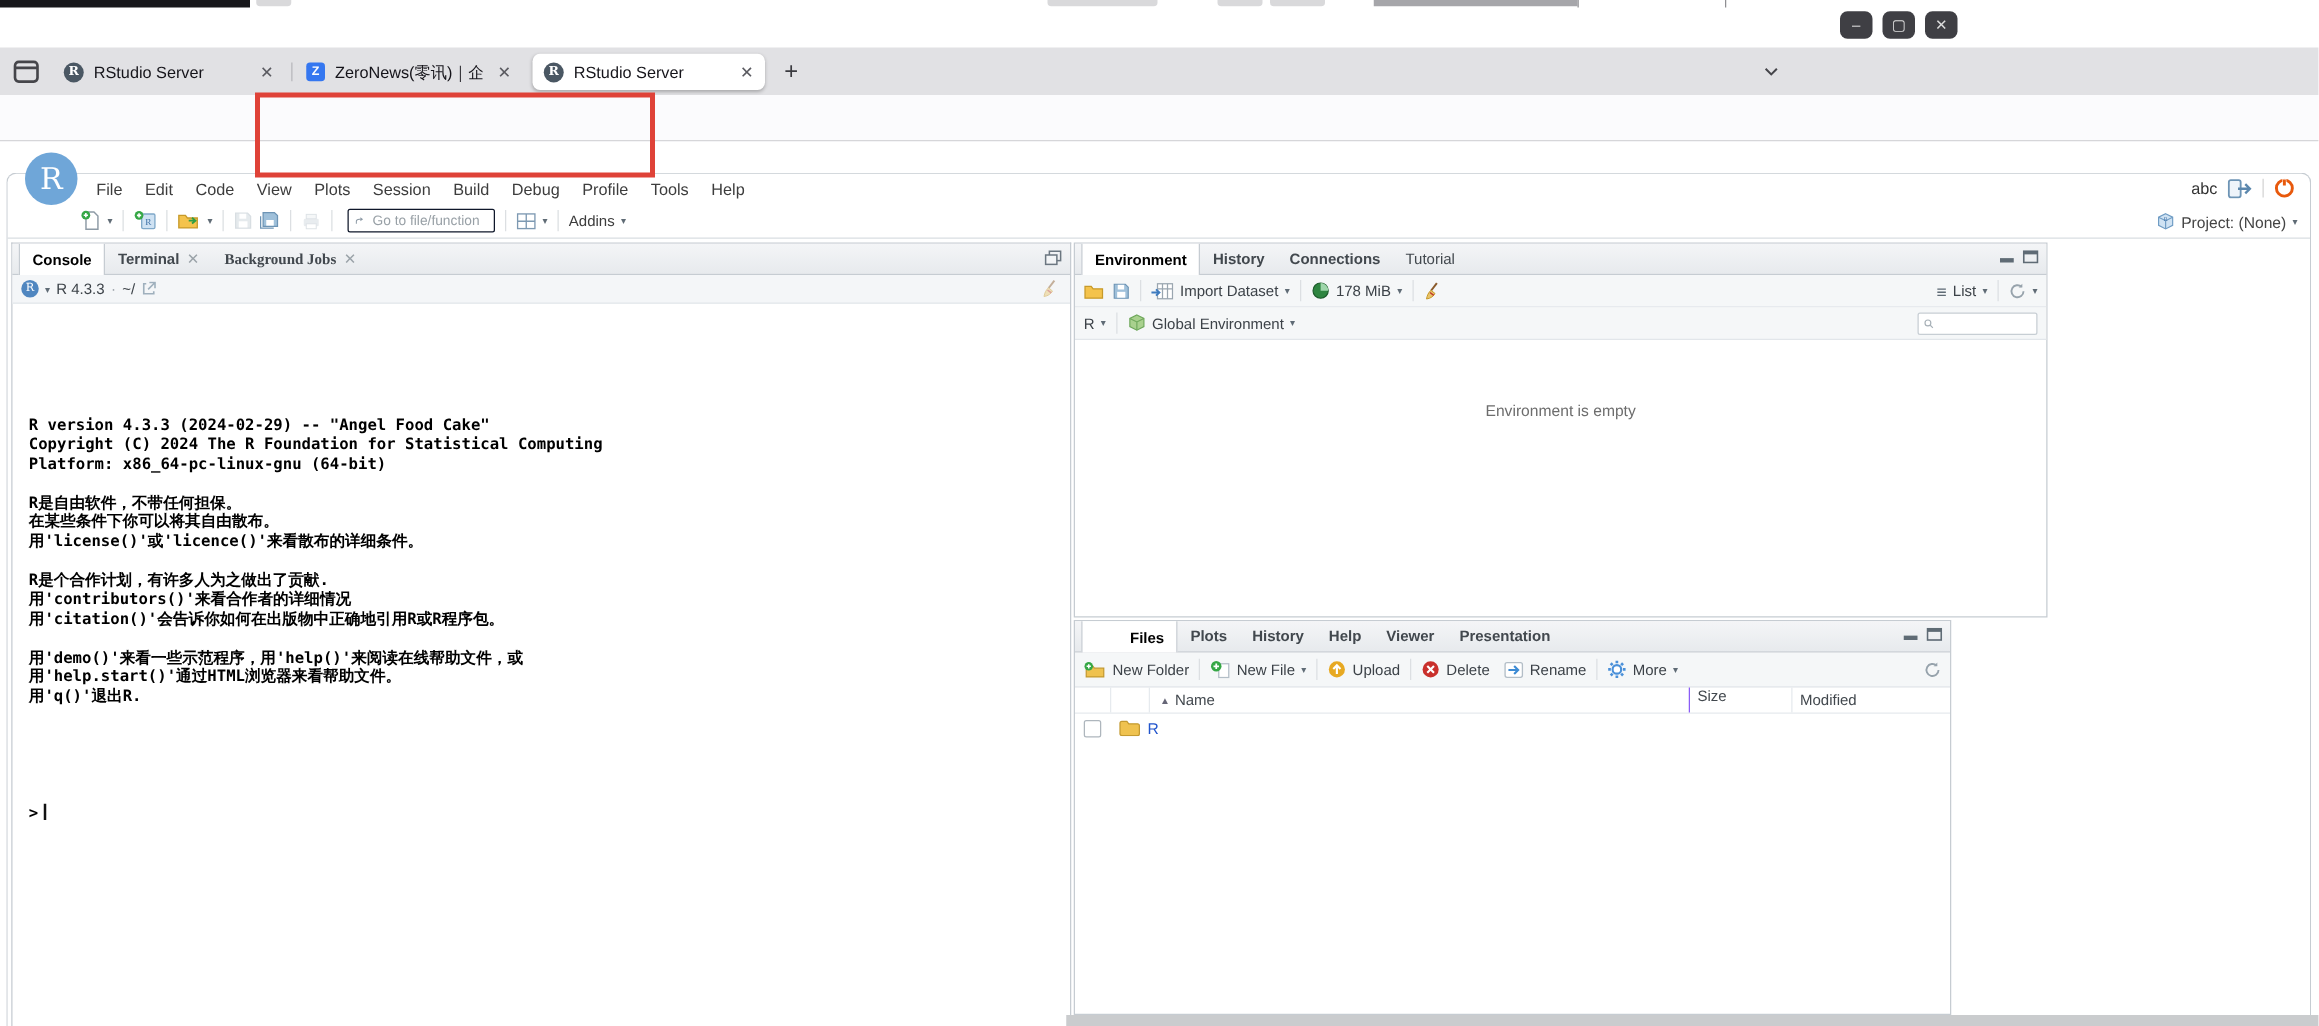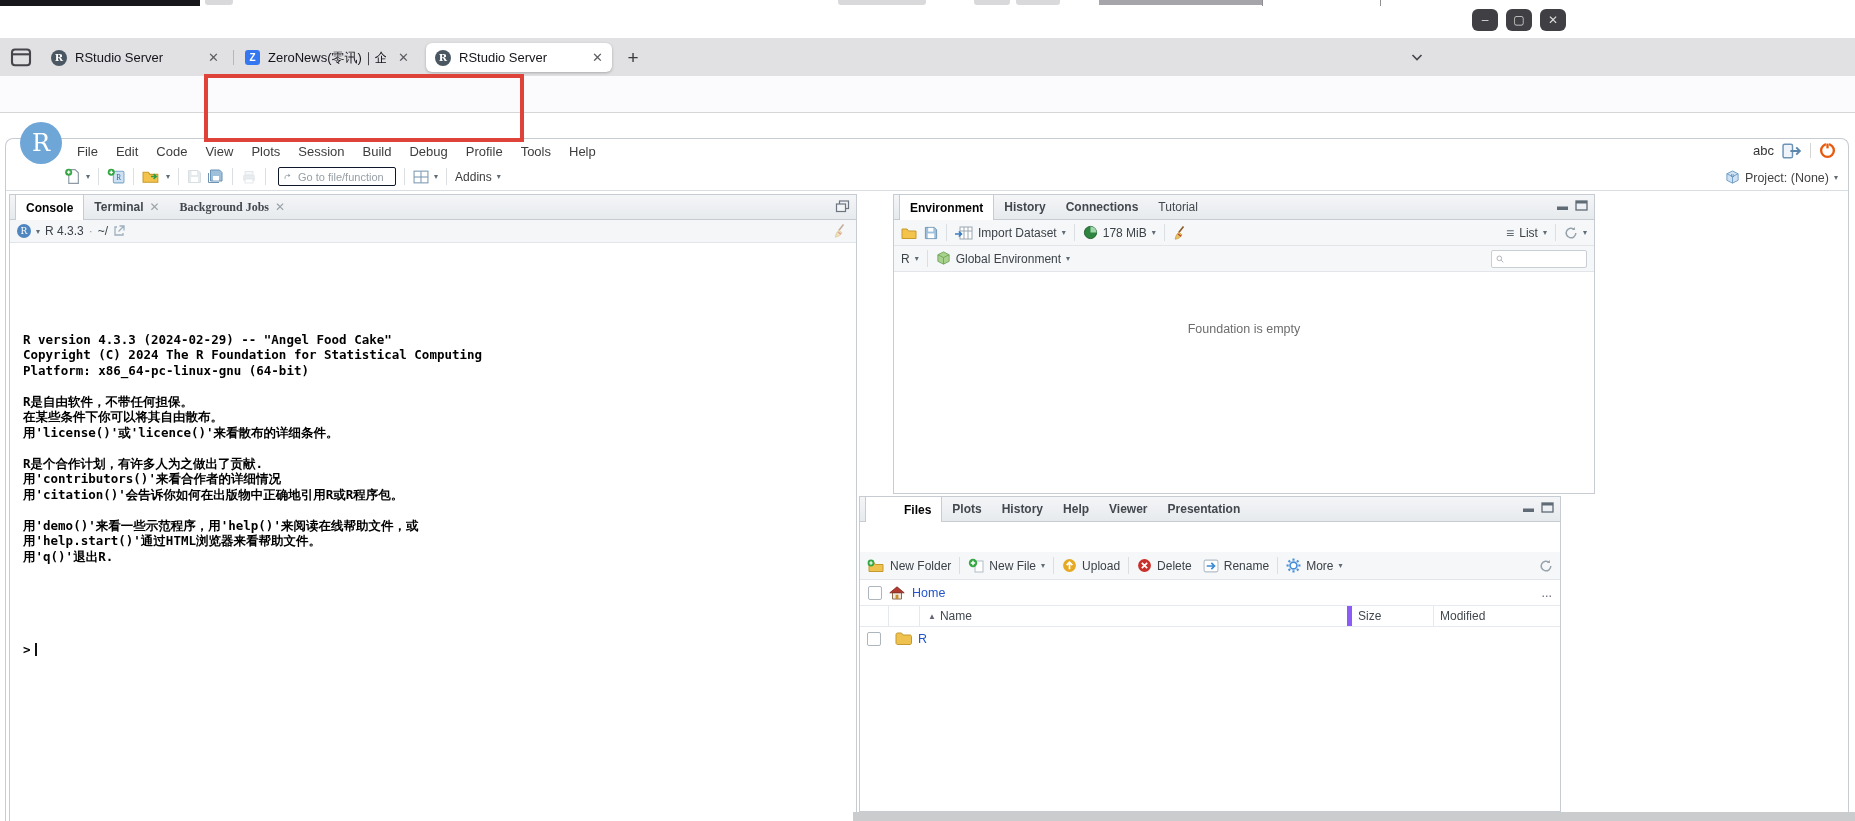--- a/index.html
+++ b/index.html
@@ -91,21 +91,21 @@
              padding-top:52px;font-size:12.5px;color:#6d6d6d;}
 
   
   .crumb{height:25px;border-bottom:1px solid #e6eaee;display:flex;align-items:center;padding:0 8px;gap:7px;font-size:12.5px;}
   .checkbox{width:12px;height:12px;border:1px solid #aeb6bd;border-radius:2px;background:#fff;flex:none;}
   .link{color:#2255cc;}
   .fhdr{height:20px;border-bottom:1px solid #e6eaee;display:flex;align-items:stretch;font-size:12px;color:#42484e;}
   .fhdr .c1{width:28px;border-right:1px solid #e6eaee;}
   .fhdr .c2{width:30px;border-right:1px solid #e6eaee;}
   .fhdr .cn{flex:1;display:flex;align-items:center;padding-left:8px;gap:4px;}
-  .fhdr .cs{width:75px;border-left:5px solid #8b5cf6;display:flex;align-items:center;padding-left:6px;}
+  .fhdr .cs{width:75px;border-left:1px solid #8b5cf6;display:flex;align-items:flex-start;padding-left:6px;}
   .fhdr .cm{width:120px;border-left:1px solid #e6eaee;display:flex;align-items:center;padding-left:6px;}
   .frow{height:23px;display:flex;align-items:center;font-size:12.5px;}
   .frow .c1{width:28px;display:flex;justify-content:center;}
   .frow .c2{width:30px;display:flex;justify-content:center;}
   .sort{font-size:8px;color:#667;}
 
   .bottom-strip{left:853px;top:812px;width:1002px;height:9px;background:#caccce;z-index:6;}
   .muted{color:#98a0a6;}
 </style>
 </head>
@@ -399,21 +399,21 @@
       </div>
       <div class="console-body">
         <div>
           
         <div class="cline">R version 4.3.3 (2024-02-29) -- "Angel Food Cake"</div><div class="cline">Copyright (C) 2024 The R Foundation for Statistical Computing</div><div class="cline">Platform: x86_64-pc-linux-gnu (64-bit)</div><div class="cline"></div><div class="cline">R是自由软件，不带任何担保。</div><div class="cline">在某些条件下你可以将其自由散布。</div><div class="cline">用'license()'或'licence()'来看散布的详细条件。</div><div class="cline"></div><div class="cline">R是个合作计划，有许多人为之做出了贡献.</div><div class="cline">用'contributors()'来看合作者的详细情况</div><div class="cline">用'citation()'会告诉你如何在出版物中正确地引用R或R程序包。</div><div class="cline"></div><div class="cline">用'demo()'来看一些示范程序，用'help()'来阅读在线帮助文件，或</div><div class="cline">用'help.start()'通过HTML浏览器来看帮助文件。</div><div class="cline">用'q()'退出R.</div></div>
         <div class="cline"></div>
         <div class="cline"><span>&gt;</span><span class="caret"></span></div>
       </div>
     </div>
 
-    <div class="pane" style="left:887px;top:55px;width:702px;height:300px;">
+    <div class="pane" style="left:853px;top:55px;width:779px;height:300px;">
       <div class="panetabs">
         <div class="ptab on">
             <span style="font-weight:bold;">Environment</span>
           </div>
         <div class="ptab">
             <span style="font-weight:bold;">History</span>
           </div>
         <div class="ptab">
             <span style="font-weight:bold;">Connections</span>
           </div>
@@ -503,21 +503,21 @@
         <span class="dd">▾</span>
         <span class="spacer"></span>
         <div class="searchbox">
           <svg width="12" height="12" viewBox="0 0 12 12">
               <circle cx="5" cy="5" r="3.5" fill="none" stroke="#a7b0b7" stroke-width="1.4"></circle>
               <line x1="7.8" y1="7.8" x2="11" y2="11" stroke="#a7b0b7" stroke-width="1.4"></line>
             </svg>
           <input style="">
         </div>
       </div>
-      <div class="env-empty">Foundation is empty</div>
+      <div class="env-empty">Environment is empty</div>
     </div>
 
     <div class="pane" style="left:853px;top:357px;width:702px;bottom:9px;">
       <div class="panetabs">
         <div class="ptab on">
             <span style="font-weight:bold;margin-left:28px;">Files</span>
           </div>
         <div class="ptab">
             <span style="font-weight:bold;">Plots</span>
           </div>
@@ -540,21 +540,21 @@
               </svg>
             </span>
           <span>
               <svg width="13" height="11" viewBox="0 0 13 11">
                 <rect x="1" y="1" width="11" height="9" fill="none" stroke="#5f6b75" stroke-width="1.3"></rect>
                 <rect x="1" y="1" width="11" height="2.5" fill="#5f6b75"></rect>
               </svg>
             </span>
         </div>
       </div>
-      <div class="subbar" style="height:27px;margin-top:30px;">
+      <div class="subbar" style="height:27px;">
         <span>
           <svg width="18" height="14" viewBox="0 0 18 14">
               <path d="M2 3.5h5l1.5 2H16v7H2z" fill="#efc24f" stroke="#c49a30"></path>
               <circle cx="4" cy="4" r="3.4" fill="#35a745"></circle>
               <path d="M4 2.3v3.4M2.3 4h3.4" stroke="#fff" stroke-width="1.2"></path>
             </svg>
         </span>
         <span>New Folder</span>
         <span class="tbsep"></span>
         <span>
@@ -608,33 +608,20 @@
         <span>More</span>
         <span class="dd">▾</span>
         <span class="spacer"></span>
         <span>
           <svg width="14" height="14" viewBox="0 0 16 16">
               <path d="M13.5 8A5.5 5.5 0 1 1 11.8 4" fill="none" stroke="#97a3ac" stroke-width="1.7"></path>
               <path d="M12.4 1.2v3.4H9z" fill="#97a3ac"></path>
             </svg>
         </span>
       </div>
-      <div class="crumb">
-        <span class="checkbox"></span>
-        <span>
-          <svg width="16" height="14" viewBox="0 0 16 14">
-              <path d="M3.5 6.5h9V13h-9z" fill="#f1e9dc" stroke="#8a6a50"></path>
-              <path d="M8 .8 15.2 6.8H.8z" fill="#b23a2e" stroke="#7c281f" stroke-width=".8"></path>
-              <rect x="6.6" y="8.8" width="2.8" height="4.2" fill="#c98c2a"></rect>
-            </svg>
-        </span>
-        <span class="link">Home</span>
-        <span class="spacer"></span>
-        <span style="color:#667;">...</span>
-      </div>
       <div class="fhdr">
         <div class="c1"></div>
         <div class="c2"></div>
         <div class="cn">
           <span class="sort">▲</span>
           <span>Name</span>
         </div>
         <div class="cs">
             <span>Size</span>
           </div>

